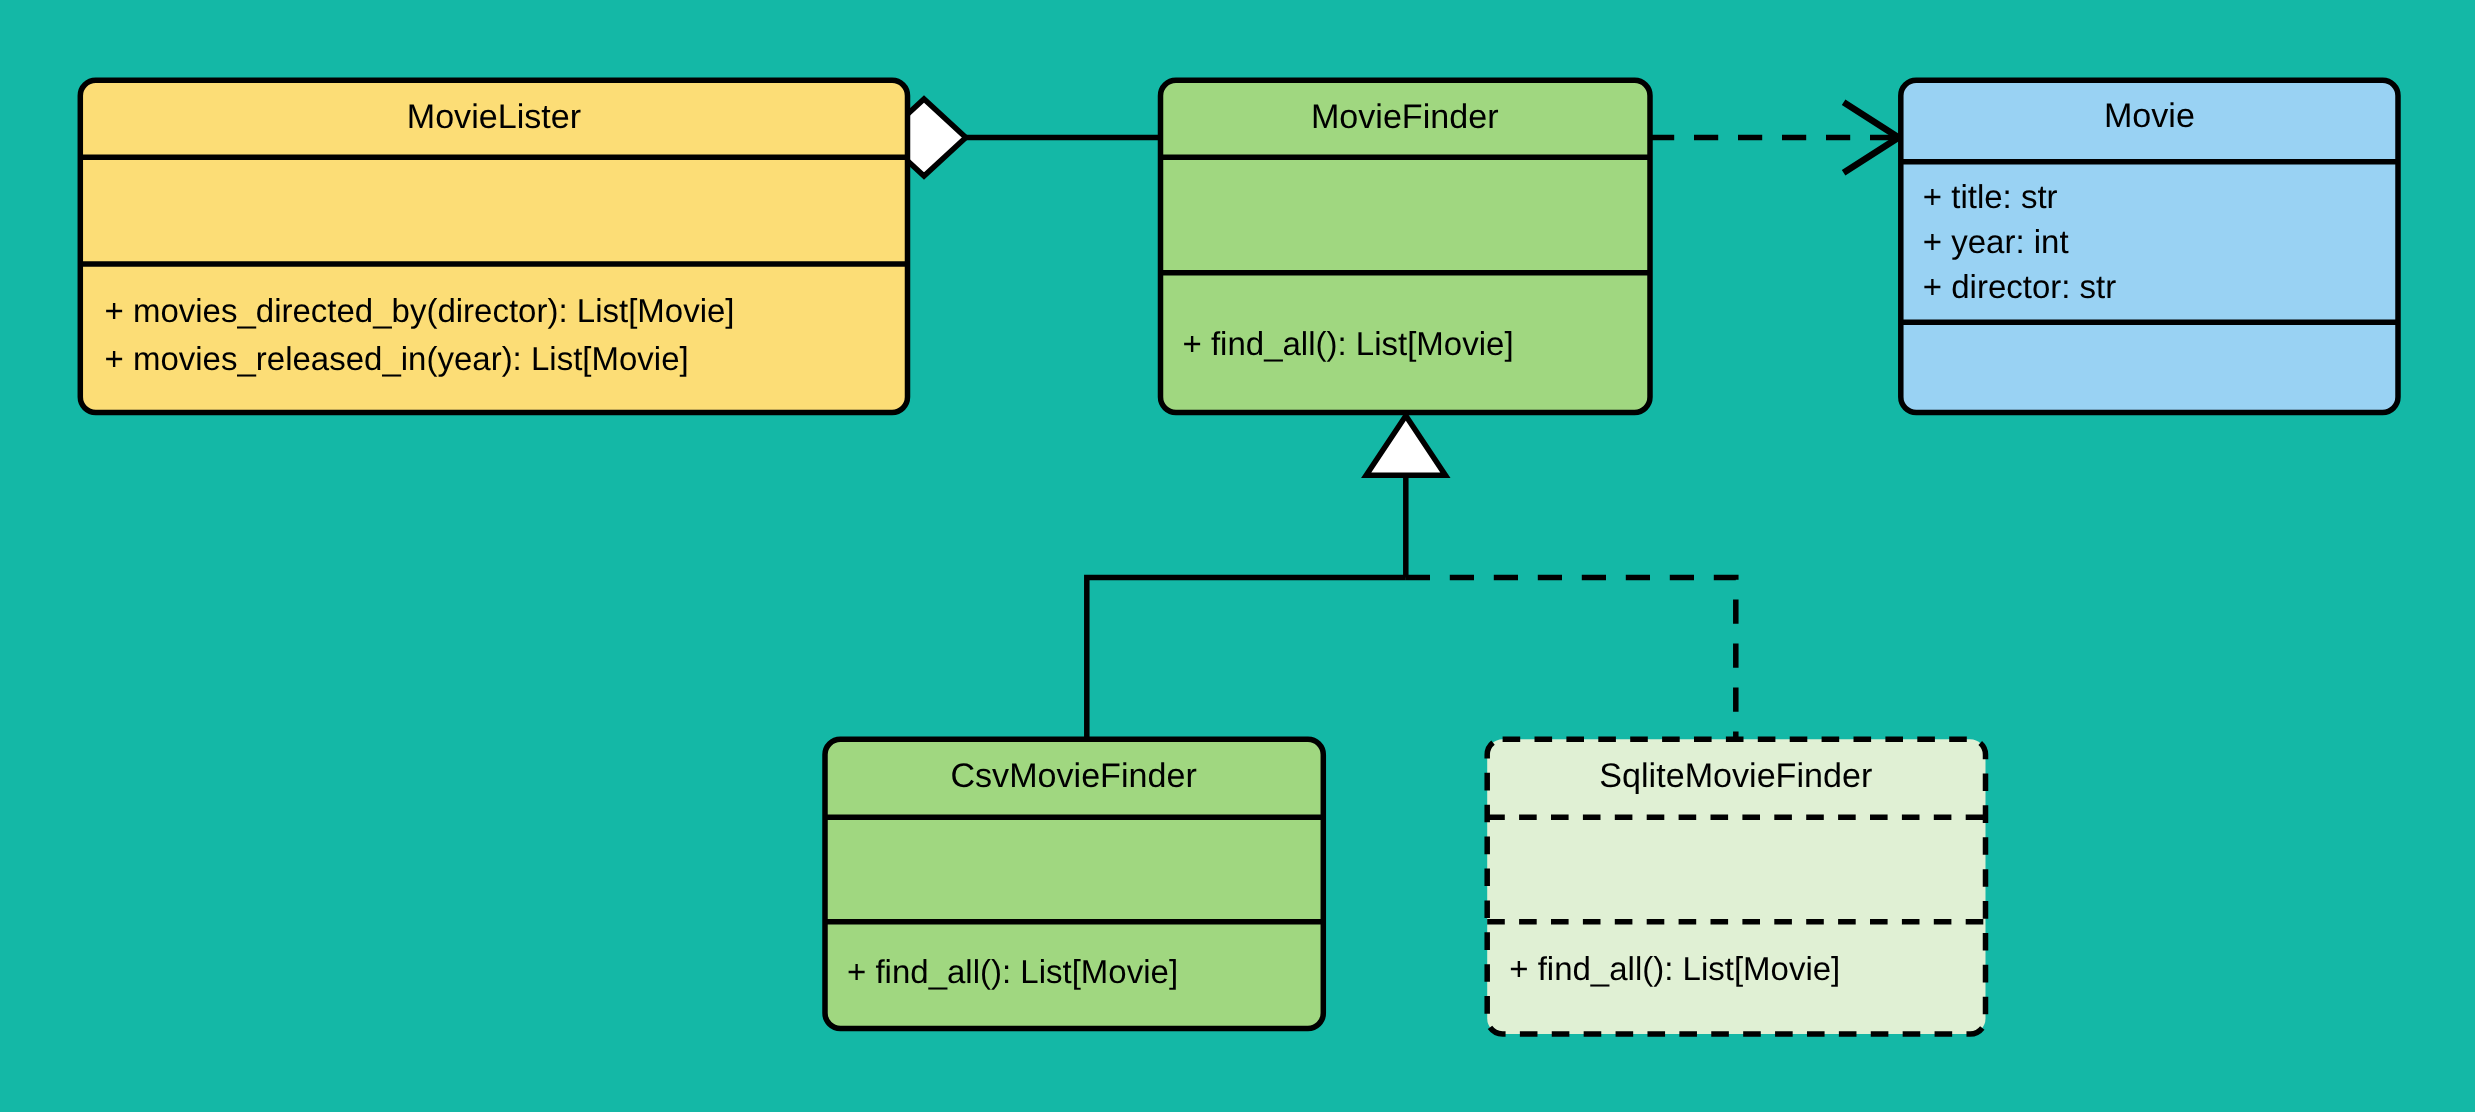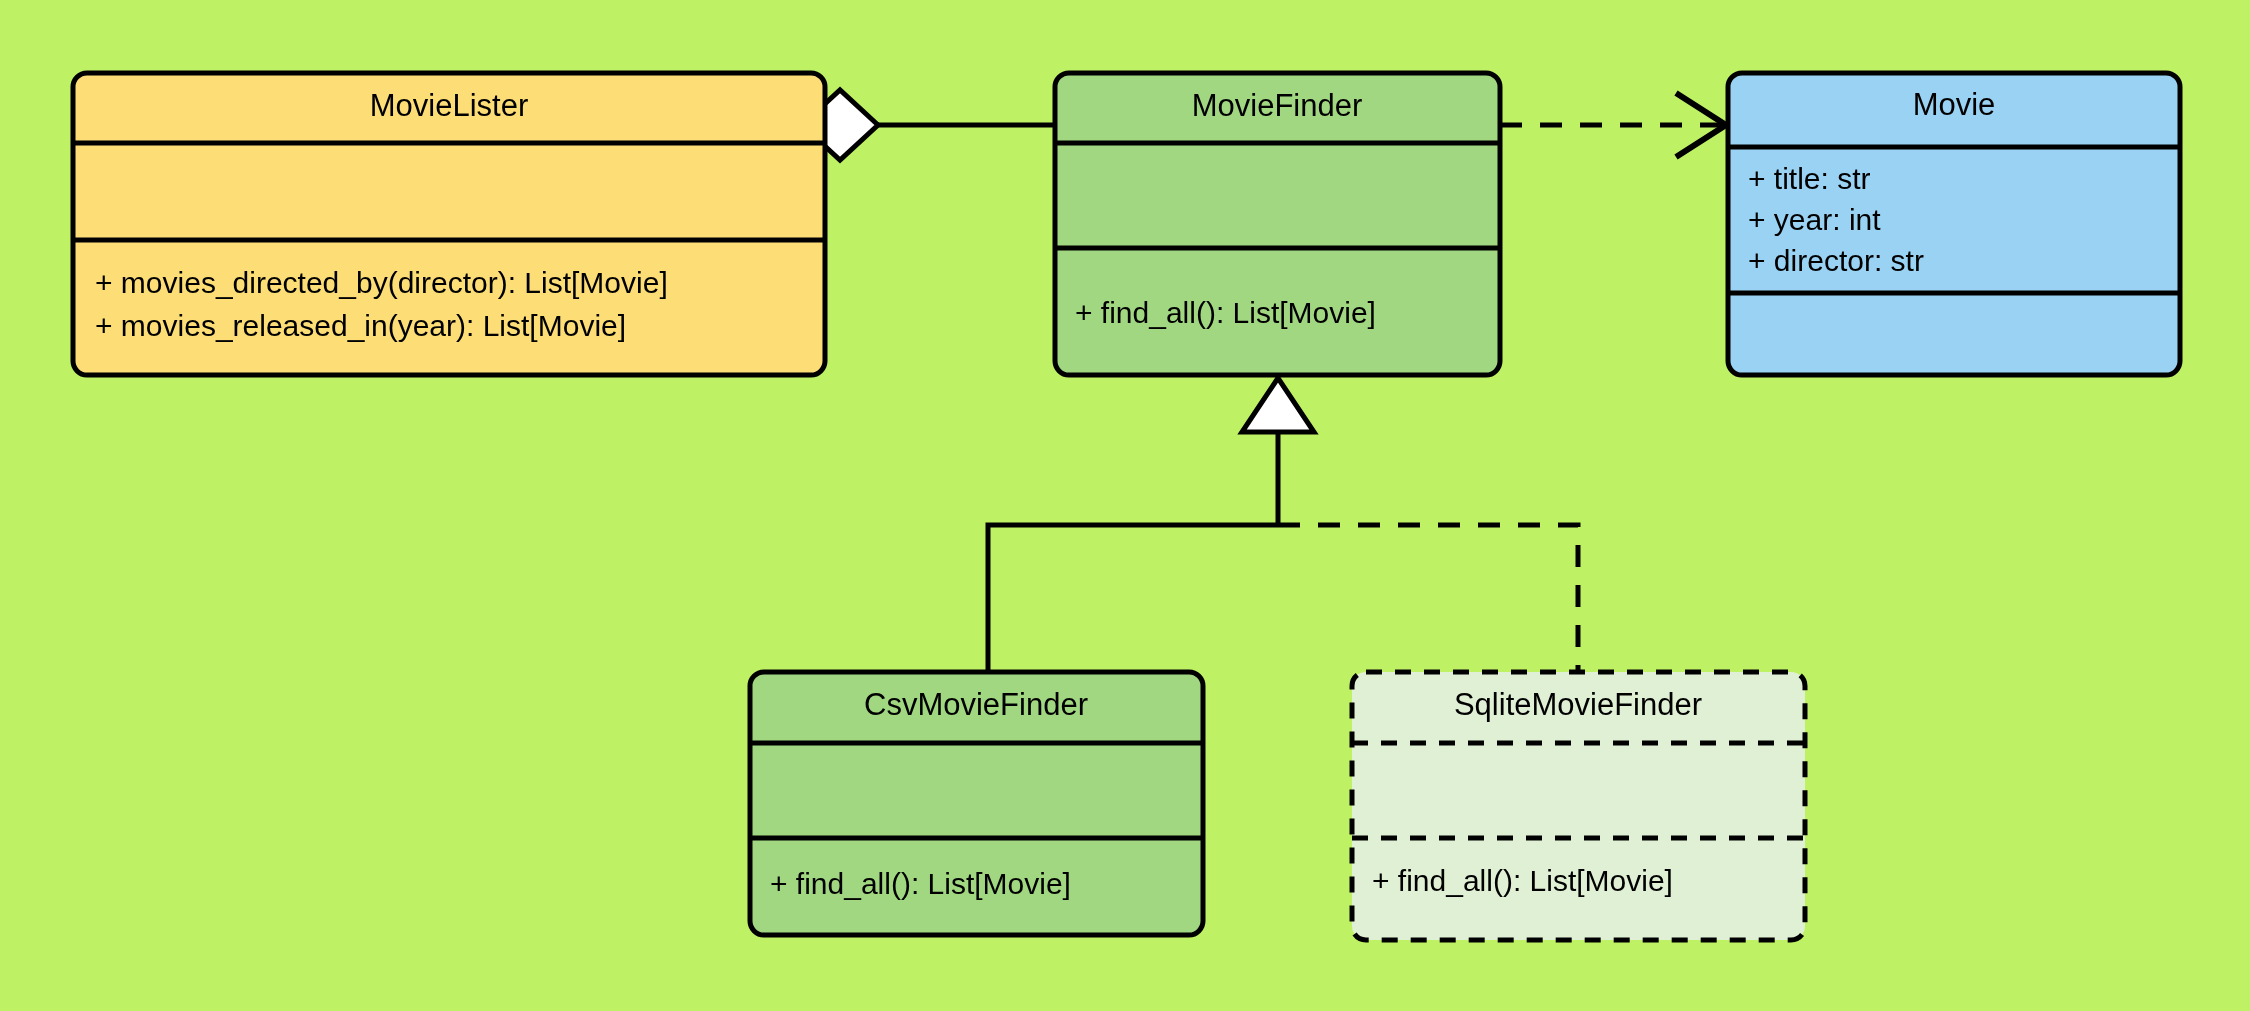--- a/index.html
+++ b/index.html
@@ -11,21 +11,21 @@
   body {
     width: 2250px;
     height: 1011px;
     overflow: hidden;
     font-family: "Liberation Sans", sans-serif;
   }
   #diagram-root {
     position: relative;
     width: 2250px;
     height: 1011px;
-    background: #bef264;
+    background: #14b8a6;
   }
   svg.uml-canvas {
     display: block;
     width: 2250px;
     height: 1011px;
   }
   text {
     font-family: "Liberation Sans", sans-serif;
     fill: #000000;
     dominant-baseline: middle;

